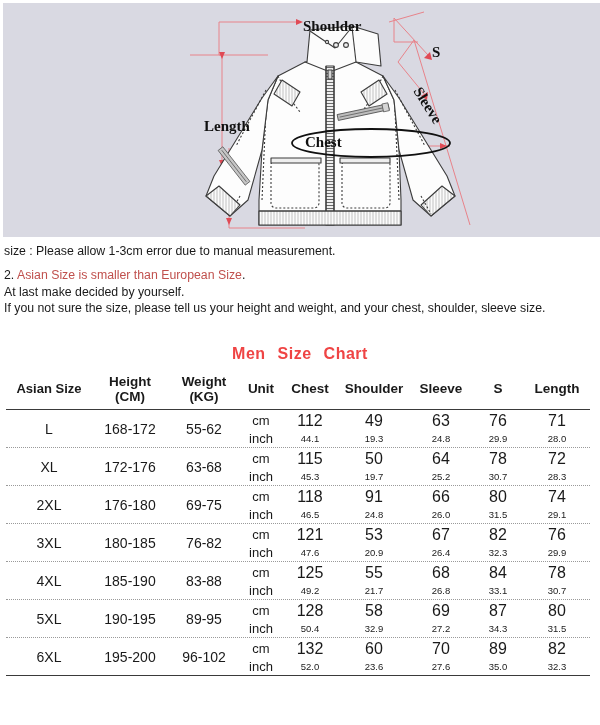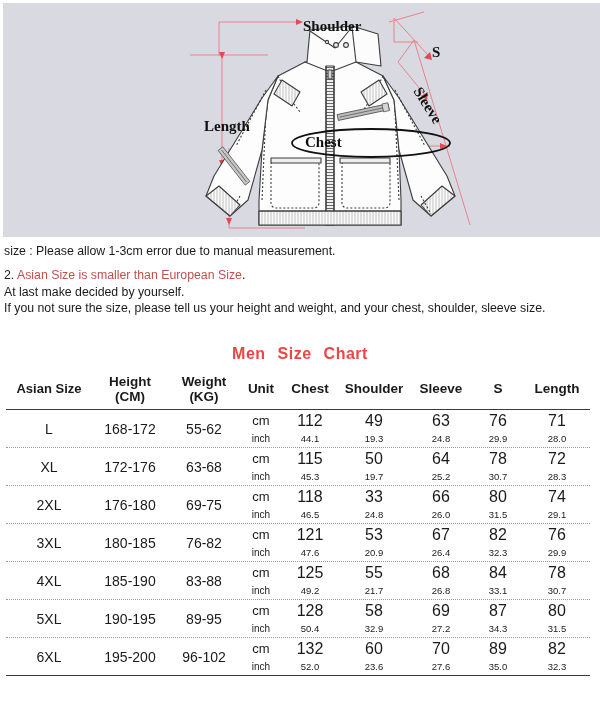--- a/index.html
+++ b/index.html
@@ -108,21 +108,21 @@
     line-height: 15px;
   }
   th#th-asian-size { color: #b33a32; font-size: 13px; }
 
   tbody td.size-cell,
   tbody td.height-cell,
   tbody td.weight-cell {
     font-size: 14px;
   }
   tbody td.unit-cm   { font-size: 13px; margin-top: 29px; }
-  tbody td.unit-inch { font-size: 10px; }
+  tbody td.unit-inch { font-size: 13px; }
   td.val-cm   { font-size: 16px; margin-top: 48px; }
   td.val-inch { font-size: 9.5px; }
   tr.cm-row td   { height: 20px; }
   tr.inch-row td { height: 16px; }
 </style>
 </head>
 <body>
 
 <div id="illustration-panel">
   <div class="panel-edge-top"></div>
@@ -356,21 +356,21 @@
         <td colspan="9">
           <div class="rule-line-dotted"></div>
         </td>
       </tr>
       <tr class="cm-row">
         <td class="size-cell" rowspan="2">2XL</td>
         <td class="height-cell" rowspan="2">176-180</td>
         <td class="weight-cell" rowspan="2">69-75</td>
         <td class="unit-cm">cm</td>
         <td class="val-cm">118</td>
-        <td class="val-cm">33</td>
+        <td class="val-cm">91</td>
         <td class="val-cm">66</td>
         <td class="val-cm">80</td>
         <td class="val-cm">74</td>
       </tr>
       <tr class="inch-row">
         <td class="unit-inch">inch</td>
         <td class="val-inch">46.5</td>
         <td class="val-inch">24.8</td>
         <td class="val-inch">26.0</td>
         <td class="val-inch">31.5</td>

